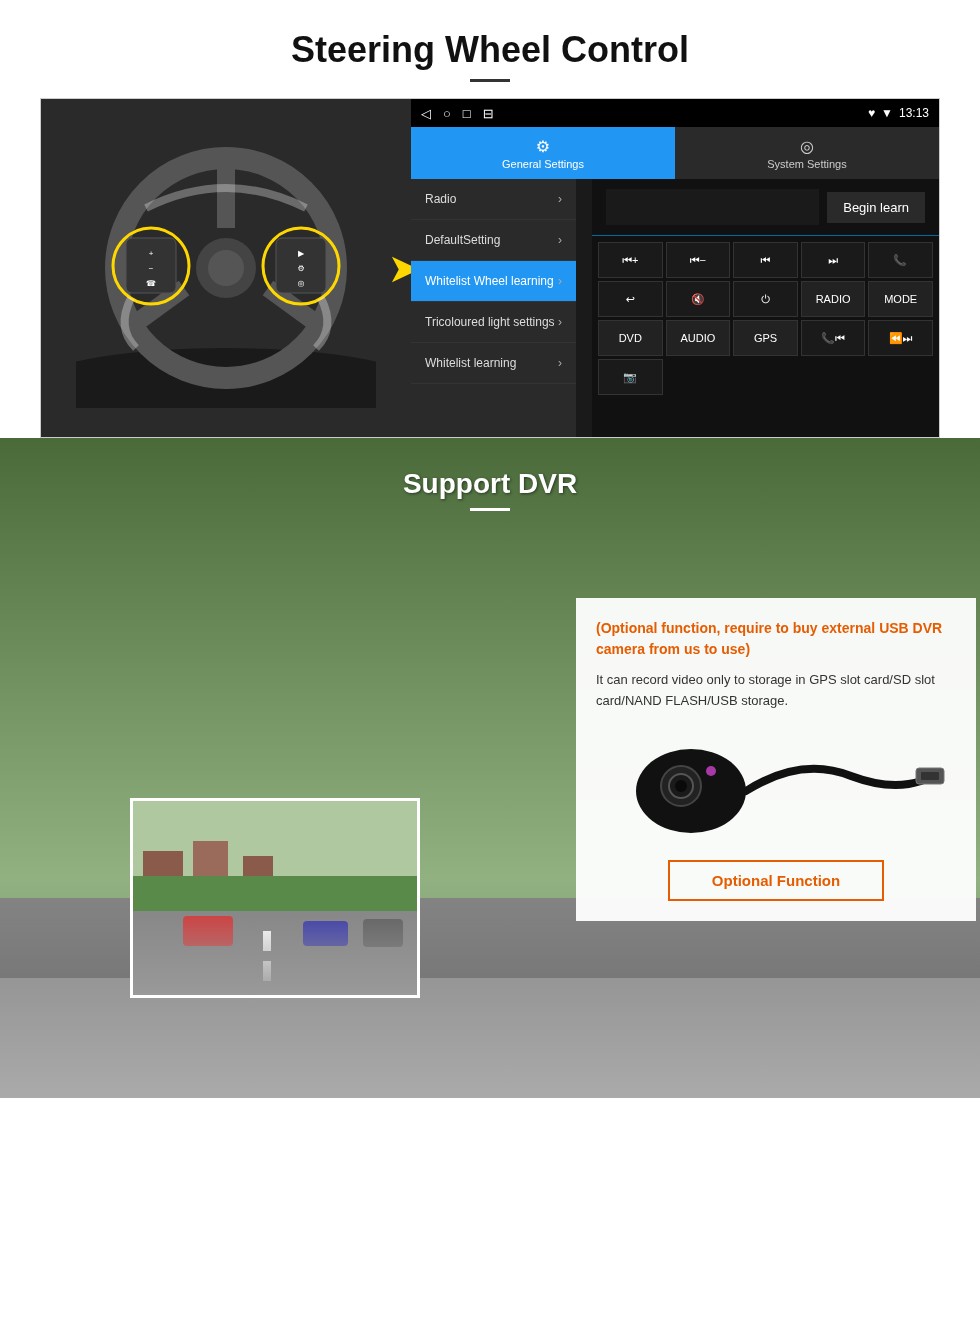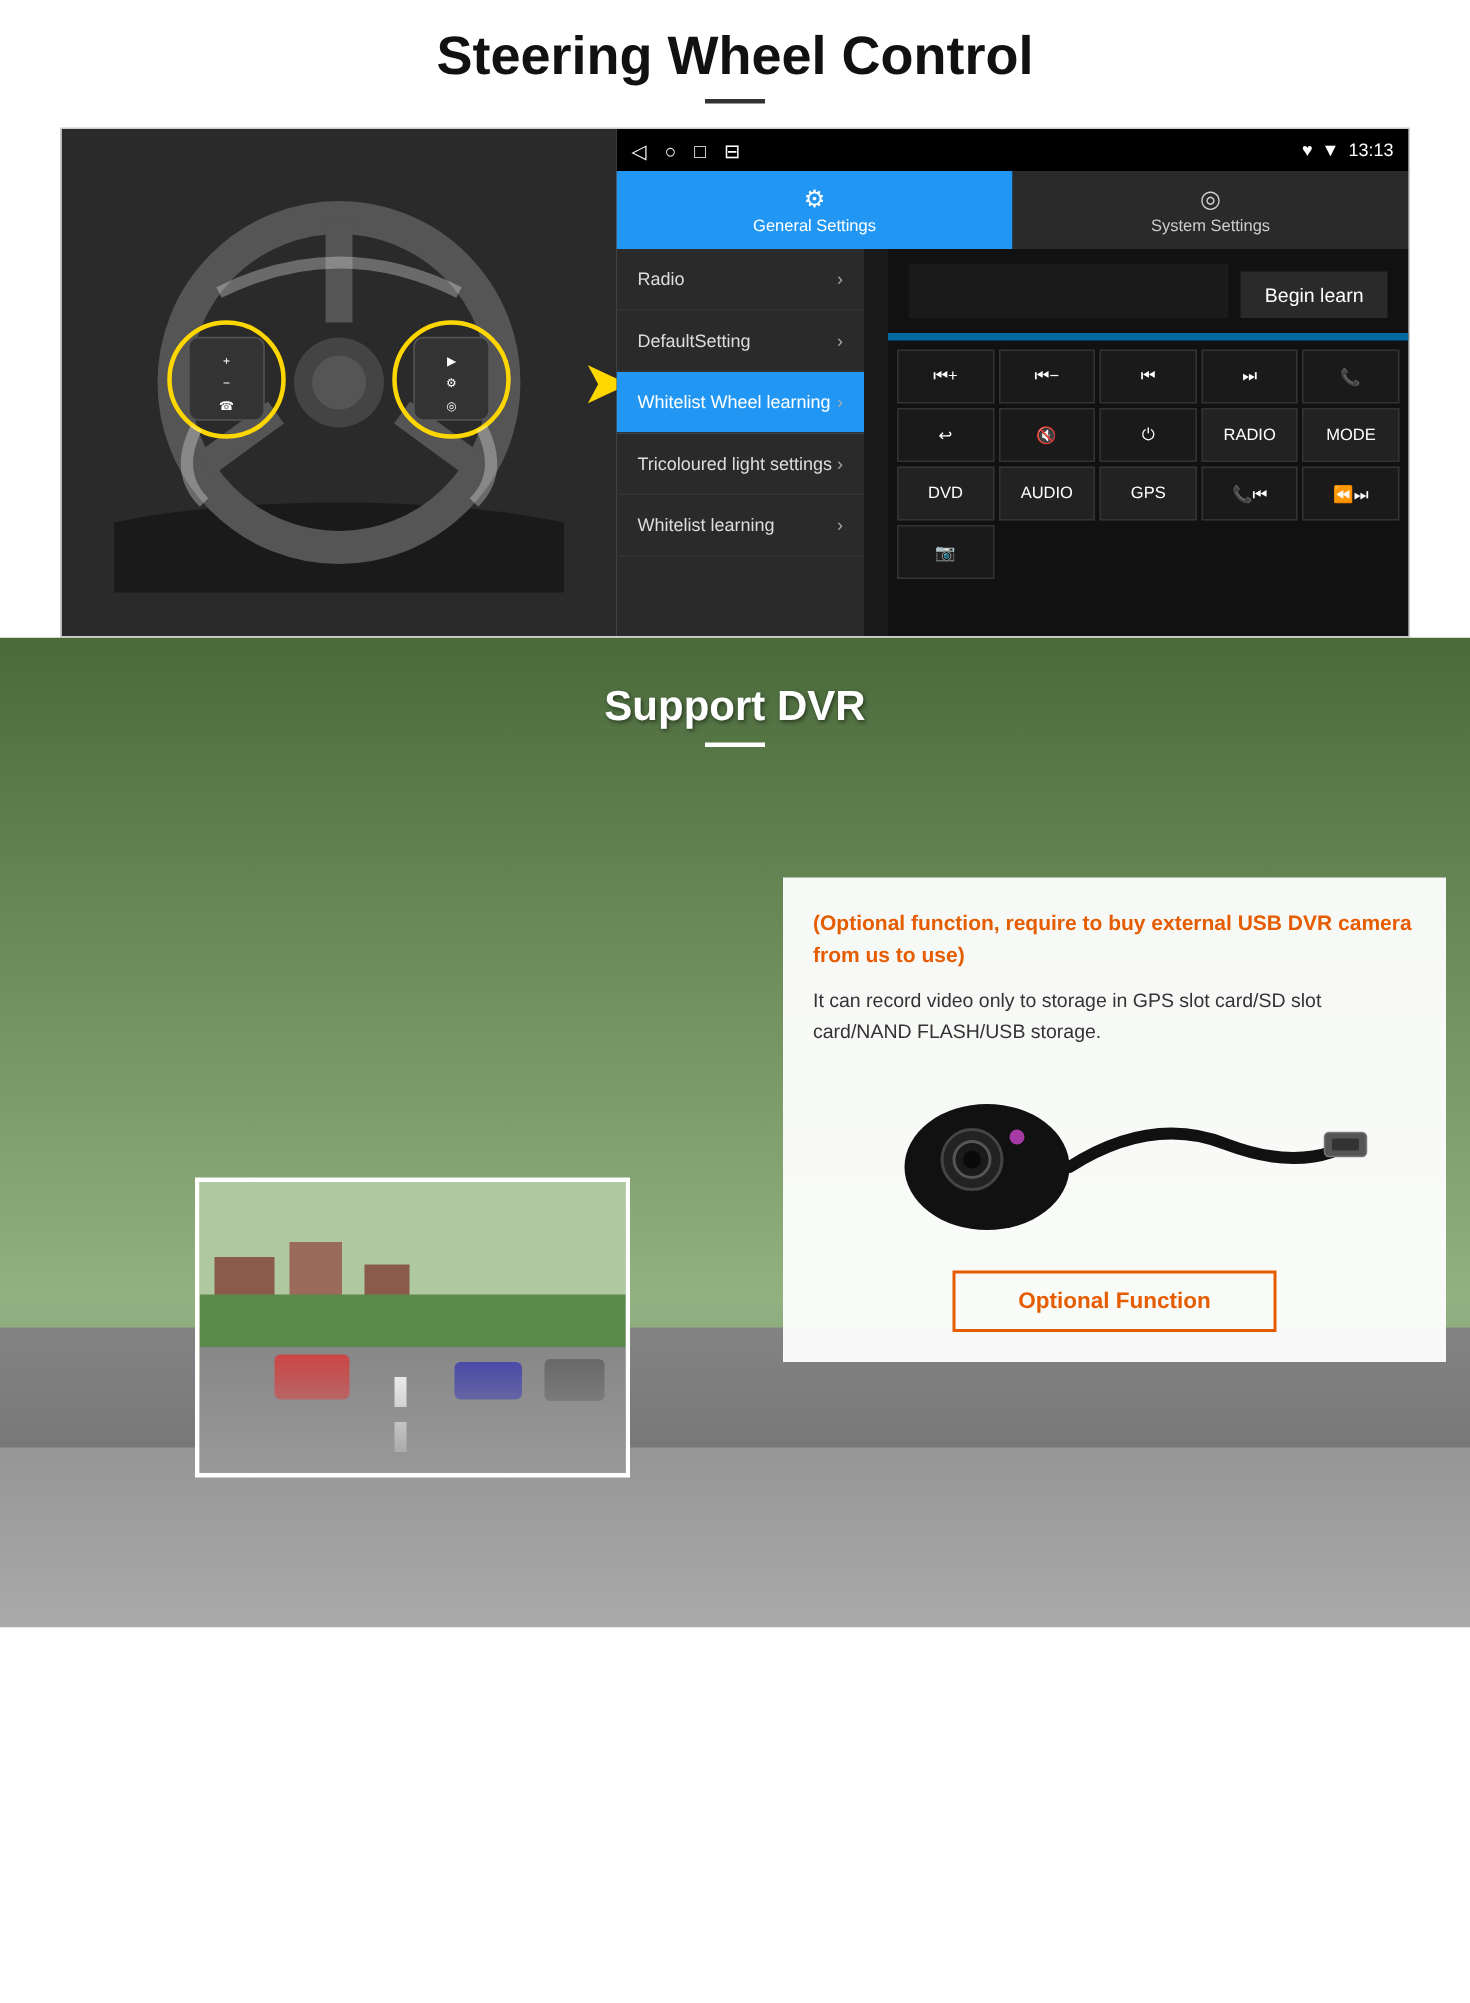--- a/index.html
+++ b/index.html
@@ -6,21 +6,21 @@
     body {
       width: 980px;
       min-height: 1335px;
       font-family: Arial, sans-serif;
       background: #fff;
       overflow-x: hidden;
     }
 
     
     .section-steering {
-      padding: 16px 40px 0 40px;
+      padding: 29px 40px 0 40px;
       text-align: center;
     }
     .section-title {
       font-size: 36px;
       font-weight: 900;
       color: #111;
       margin-bottom: 8px;
     }
     .title-divider {
       width: 40px;
@@ -166,23 +166,23 @@
     .right-panel {
       flex: 1;
       background: #111;
       display: flex;
       flex-direction: column;
     }
 
     
     .begin-learn-row {
       display: flex;
-      align-items: flex-end;
+      align-items: center;
       padding: 10px 14px;
-      border-bottom: 5px solid #0369a1;
+      border-bottom: 1px solid #0369a1;
     }
     .begin-learn-spacer {
       flex: 1;
       height: 36px;
       background: #1a1a1a;
       margin-right: 8px;
     }
     .begin-learn-btn {
       background: #2a2a2a;
       color: #fff;
@@ -268,23 +268,23 @@
     .dvr-divider {
       width: 40px;
       height: 3px;
       background: #fff;
       margin: 8px auto 0 auto;
     }
 
     
     .dvr-card {
       position: absolute;
-      right: 16px;
+      right: 4px;
       top: 160px;
-      width: 442px;
+      width: 400px;
       background: rgba(255,255,255,0.95);
       padding: 20px;
       z-index: 20;
     }
     .dvr-card-optional {
       color: #e65c00;
       font-size: 14px;
       font-weight: bold;
       line-height: 1.5;
       margin-bottom: 10px;

